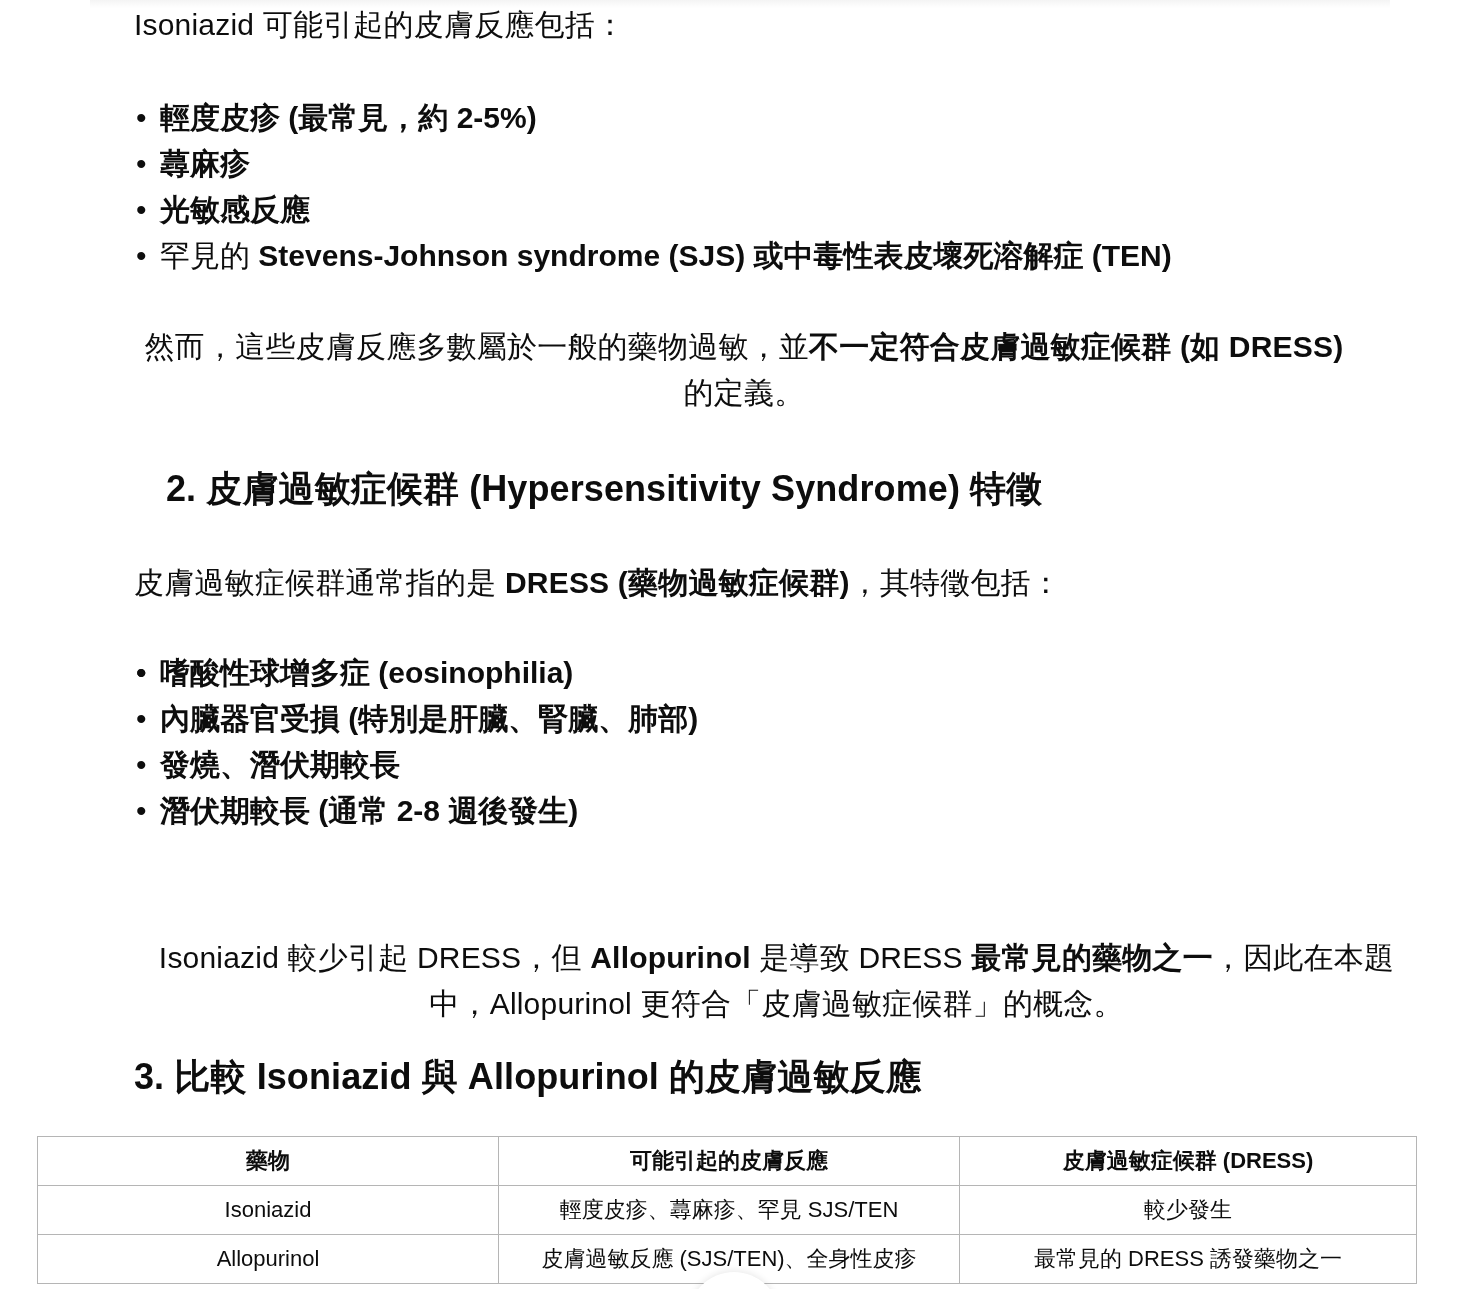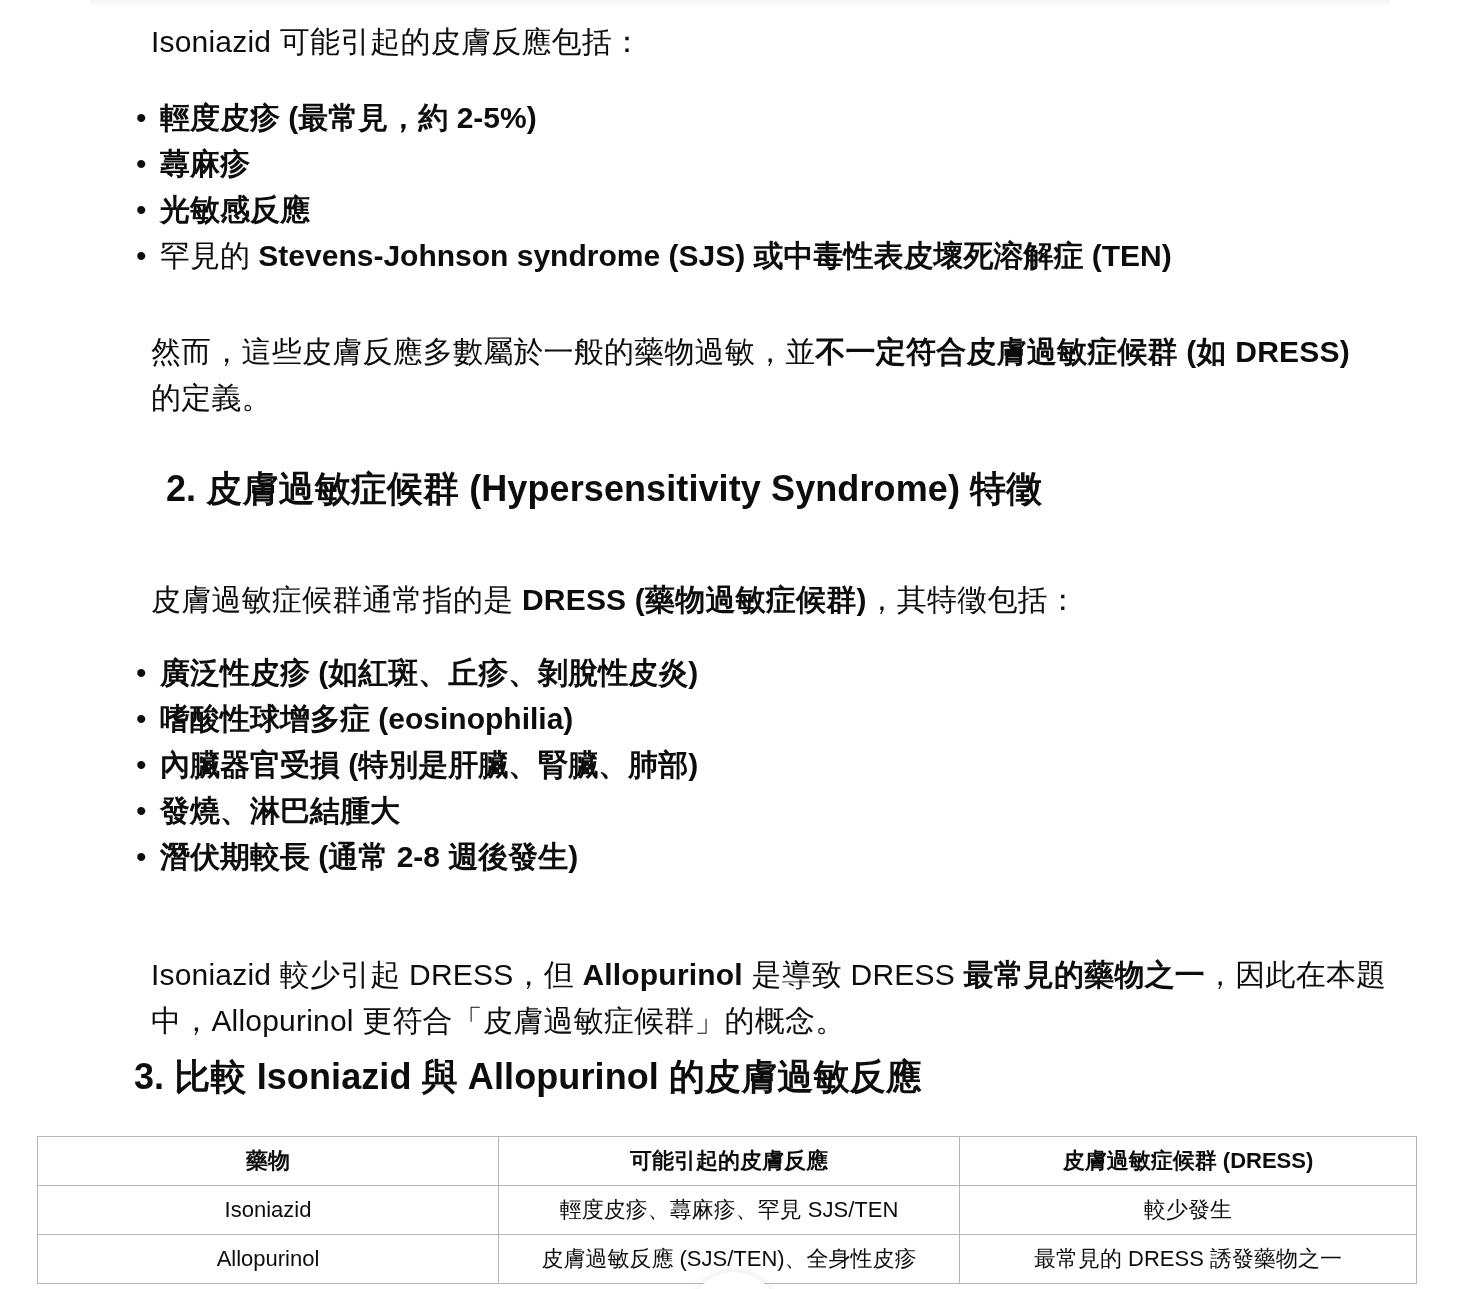--- a/index.html
+++ b/index.html
@@ -23,22 +23,23 @@
     }
     .content {
       position: absolute;
       left: 134px;
       top: 0;
       width: 1290px;
     }
     .para {
       font-size: 30px;
       line-height: 46px;
-      margin: 17px;
+      margin: 0;
       letter-spacing: 0.2px;
+      text-align: center;
     }
     .b { font-weight: 700; }
     .bullets {
       list-style: none;
       margin: 0;
       padding: 0;
       font-size: 30px;
       line-height: 46px;
     }
     .bullets li {
@@ -104,35 +105,35 @@
 
   <p class="para" style="position:absolute; top:2px;">Isoniazid 可能引起的皮膚反應包括：</p>
 
   <ul class="bullets" style="position:absolute; top:95px; width:1290px;">
     <li><span class="dot">•</span><span>輕度皮疹 (最常見，約 2-5%)</span></li>
     <li><span class="dot">•</span><span>蕁麻疹</span></li>
     <li><span class="dot">•</span><span>光敏感反應</span></li>
     <li><span class="dot">•</span><span class="reg">罕見的 </span><span>Stevens-Johnson syndrome (SJS) 或中毒性表皮壞死溶解症 (TEN)</span></li>
   </ul>
 
-  <p class="para" style="position:absolute; top:312px; width:1220px;">
+  <p class="para" style="position:absolute; top:324px; width:1220px;">
     <span>然而，這些皮膚反應多數屬於一般的藥物過敏，並</span><span class="b">不一定符合皮膚過敏症候群 (如 DRESS)</span><span> 的定義。</span>
   </p>
 
   <h2 class="h2" style="position:absolute; top:464px;margin-left:32px;">2. 皮膚過敏症候群 (Hypersensitivity Syndrome) 特徵</h2>
 
   <p class="para" style="position:absolute; top:560px;">
     <span>皮膚過敏症候群通常指的是 </span><span class="b">DRESS (藥物過敏症候群)</span><span>，其特徵包括：</span>
   </p>
 
   <ul class="bullets" style="position:absolute; top:650px; width:1290px;">
-    <li><span class="dot">•</span><span>廣泛性皮疹 (如紅斑、丘疹、剝脫性皮炎)</span></li>
+    <li><span class="dot">•</span></li>
     <li><span class="dot">•</span><span>嗜酸性球增多症 (eosinophilia)</span></li>
     <li><span class="dot">•</span><span>內臟器官受損 (特別是肝臟、腎臟、肺部)</span></li>
-    <li><span class="dot">•</span><span>發燒、淋巴結腫大</span></li>
+    <li><span class="dot">•</span><span>發燒、潛伏期較長</span></li>
     <li><span class="dot">•</span><span>潛伏期較長 (通常 2-8 週後發生)</span></li>
   </ul>
 
   <p class="para" style="position:absolute; top:935px; width:1285px;">
     <span>Isoniazid 較少引起 DRESS，但 </span><span class="b">Allopurinol</span><span> 是導致 DRESS </span><span class="b">最常見的藥物之一</span><span>，因此在本題中，Allopurinol 更符合「皮膚過敏症候群」的概念。</span>
   </p>
 
   <h2 class="h2" style="position:absolute; top:1052px;">3. 比較 Isoniazid 與 Allopurinol 的皮膚過敏反應</h2>
 </div>
 

